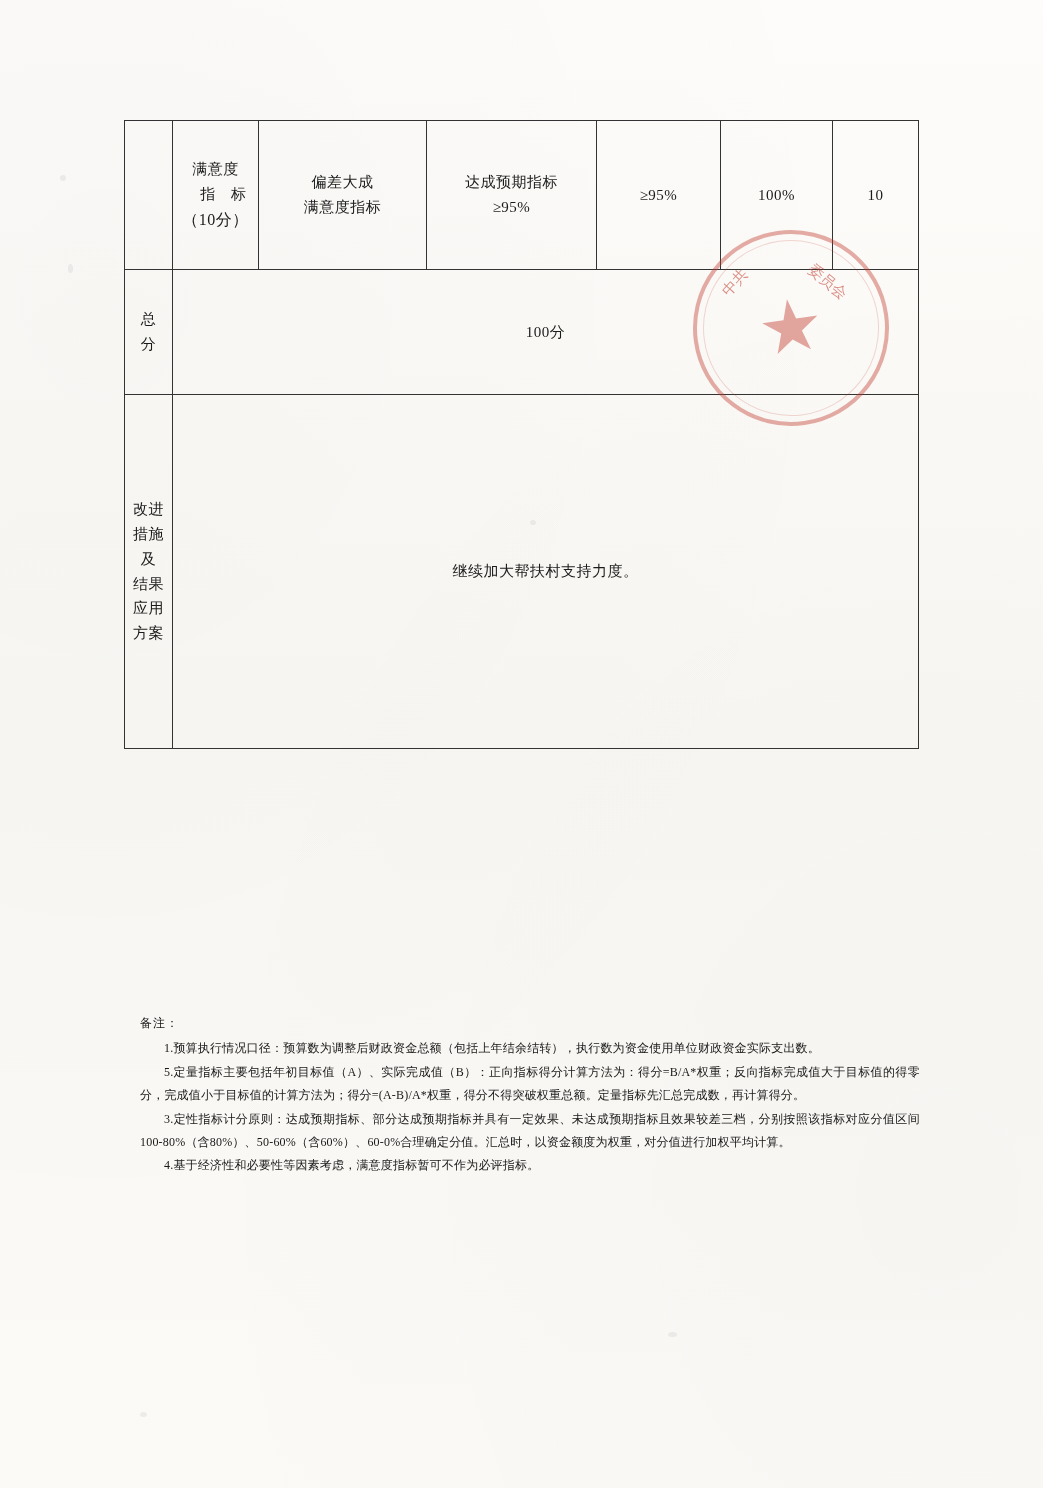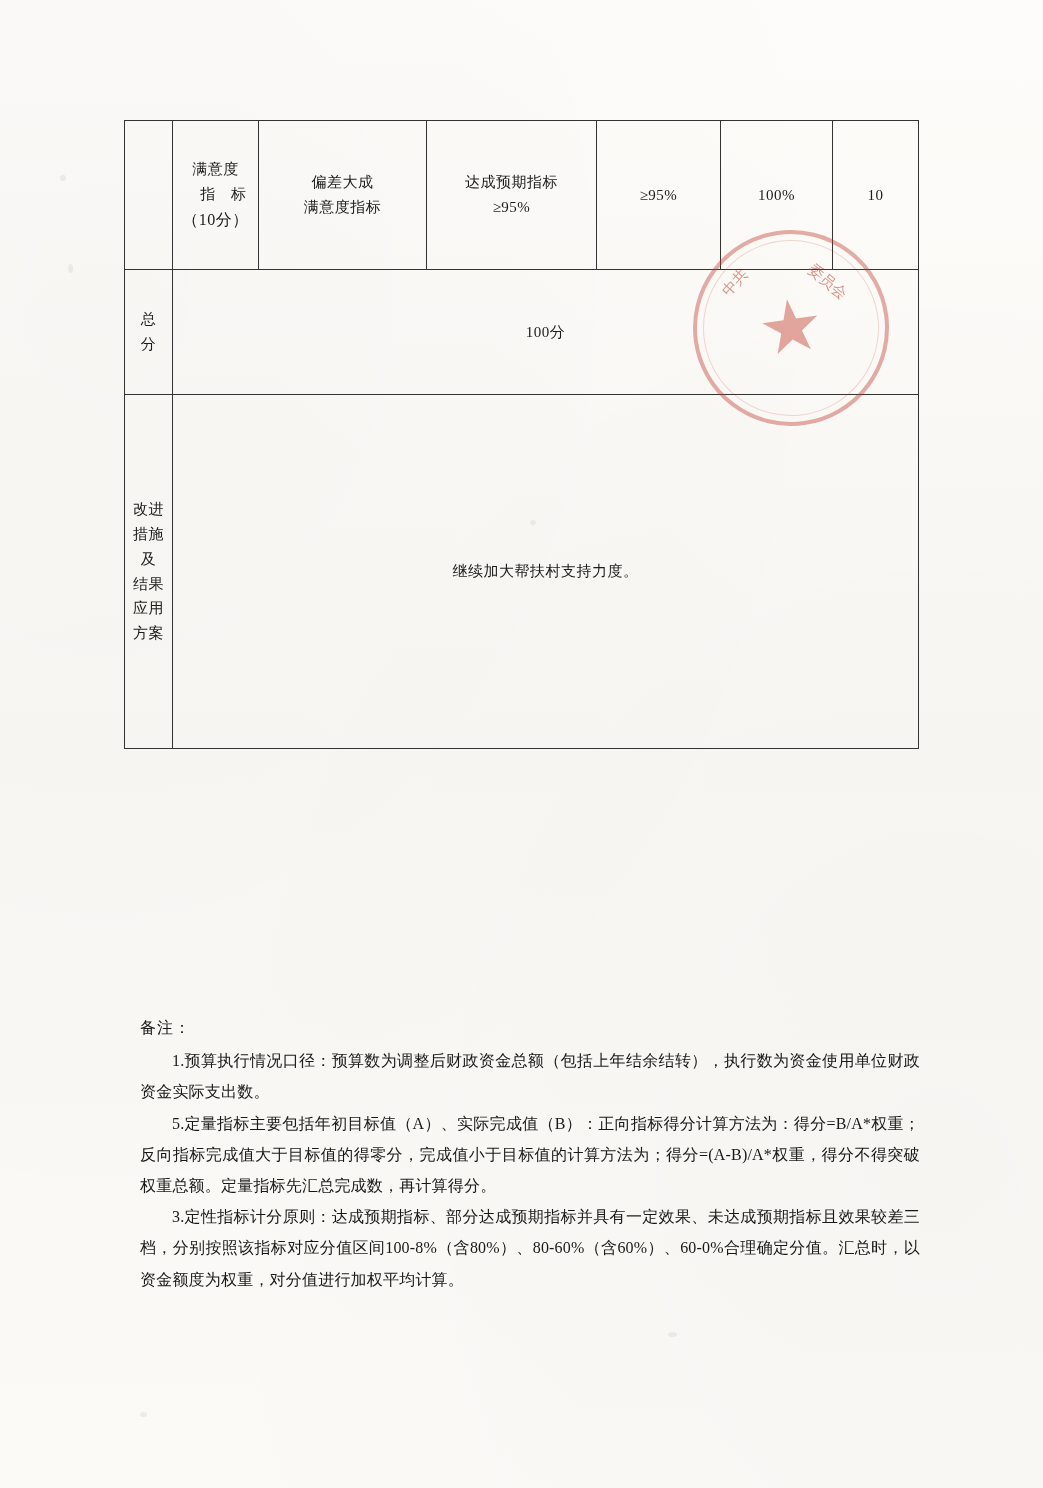--- a/index.html
+++ b/index.html
@@ -119,21 +119,21 @@
     font-size: 15px;
     letter-spacing: 1px;
   }
 
   
   .notes {
     position: absolute;
     left: 140px;
     top: 1012px;
     width: 780px;
-    font-size: 16px;
+    font-size: 12px;
     line-height: 1.95;
     letter-spacing: 0.2px;
     color: #181818;
     font-family: "Liberation Serif", "DejaVu Serif", serif;
   }
   .notes .title {
     margin-bottom: 2px;
     letter-spacing: 1px;
   }
   .notes p {
@@ -276,16 +276,17 @@
     <div class="arc-text">
       <span style="left:34px; top:36px; transform:rotate(-40deg);">中共</span>
       <span style="left:118px; top:48px; transform:rotate(48deg);">委员会</span>
     </div>
   </div>
 
   <div class="notes">
     <p class="title">备注：</p>
     <p class="indent">1.预算执行情况口径：预算数为调整后财政资金总额（包括上年结余结转），执行数为资金使用单位财政资金实际支出数。</p>
     <p class="indent">5.定量指标主要包括年初目标值（A）、实际完成值（B）：正向指标得分计算方法为：得分=B/A*权重；反向指标完成值大于目标值的得零分，完成值小于目标值的计算方法为；得分=(A-B)/A*权重，得分不得突破权重总额。定量指标先汇总完成数，再计算得分。</p>
-    <p class="indent">3.定性指标计分原则：达成预期指标、部分达成预期指标并具有一定效果、未达成预期指标且效果较差三档，分别按照该指标对应分值区间100-8%（含80%）、80-60%（含60%）、60-0%合理确定分值。汇总时，以资金额度为权重，对分值进行加权平均计算。</p>
+    <p class="indent">3.定性指标计分原则：达成预期指标、部分达成预期指标并具有一定效果、未达成预期指标且效果较差三档，分别按照该指标对应分值区间100-80%（含80%）、50-60%（含60%）、60-0%合理确定分值。汇总时，以资金额度为权重，对分值进行加权平均计算。</p>
+    <p class="indent">4.基于经济性和必要性等因素考虑，满意度指标暂可不作为必评指标。</p>
   </div>
 
 </div>
 
 </body></html>

